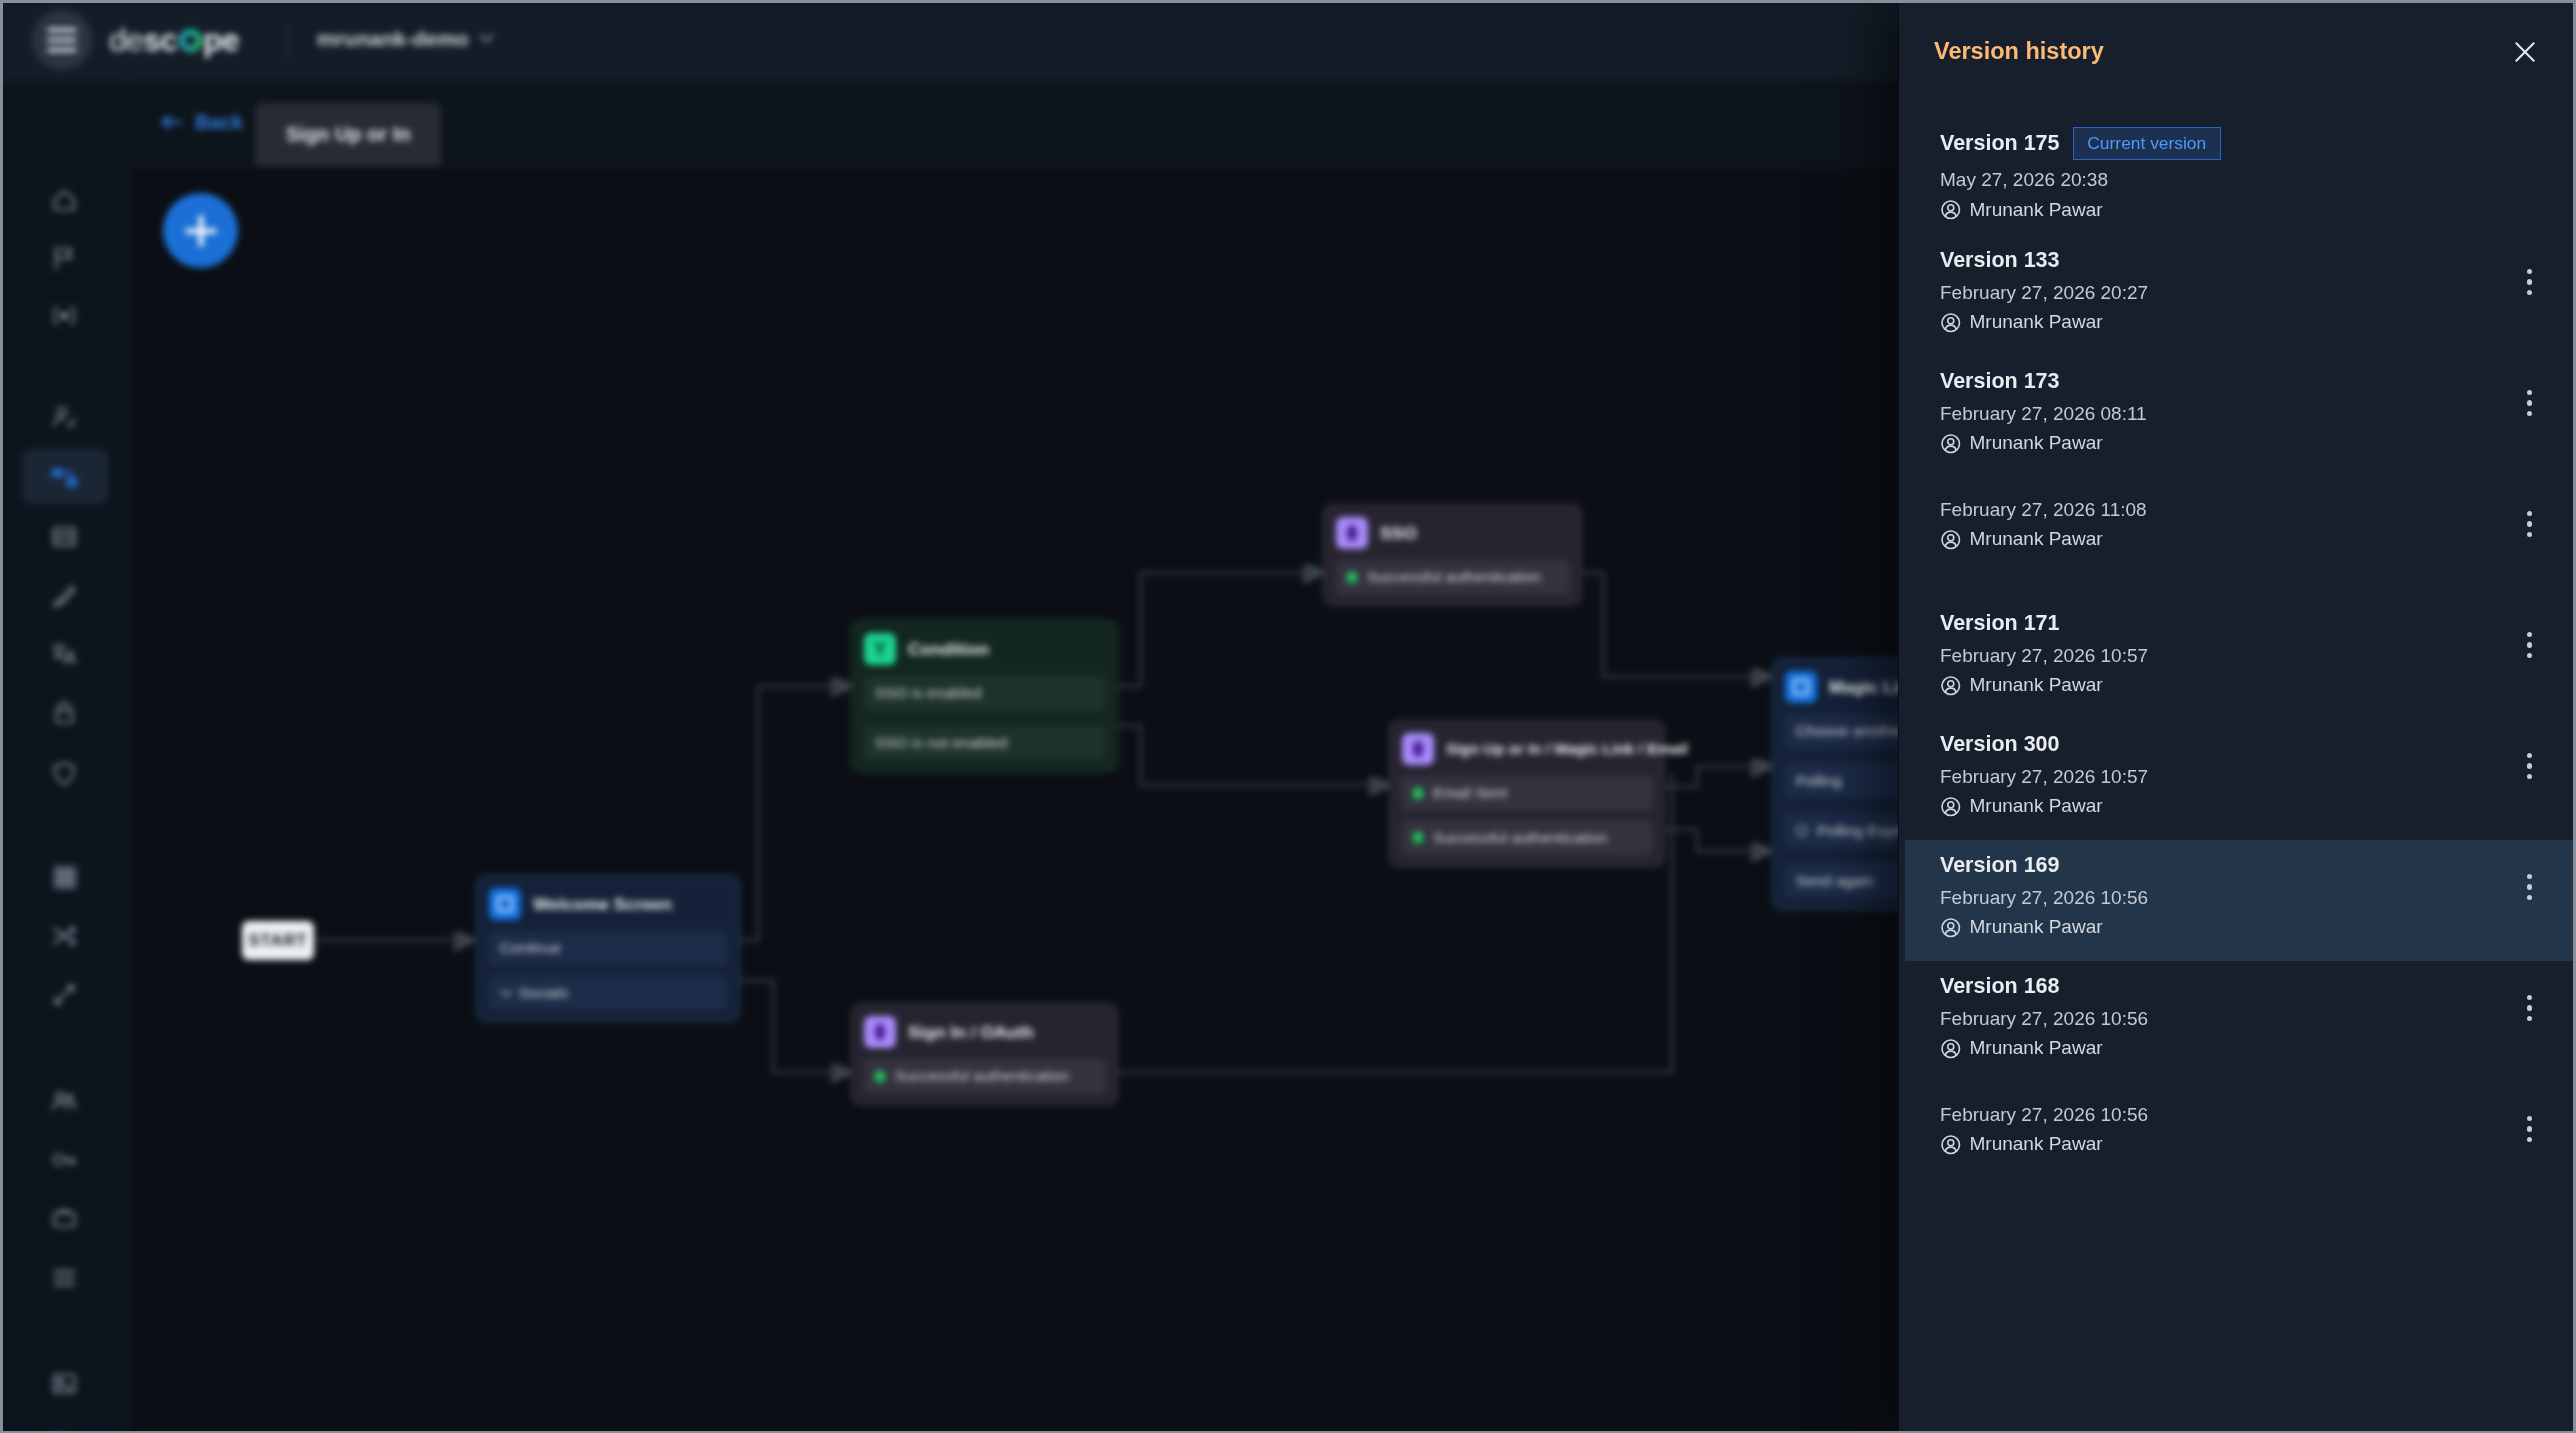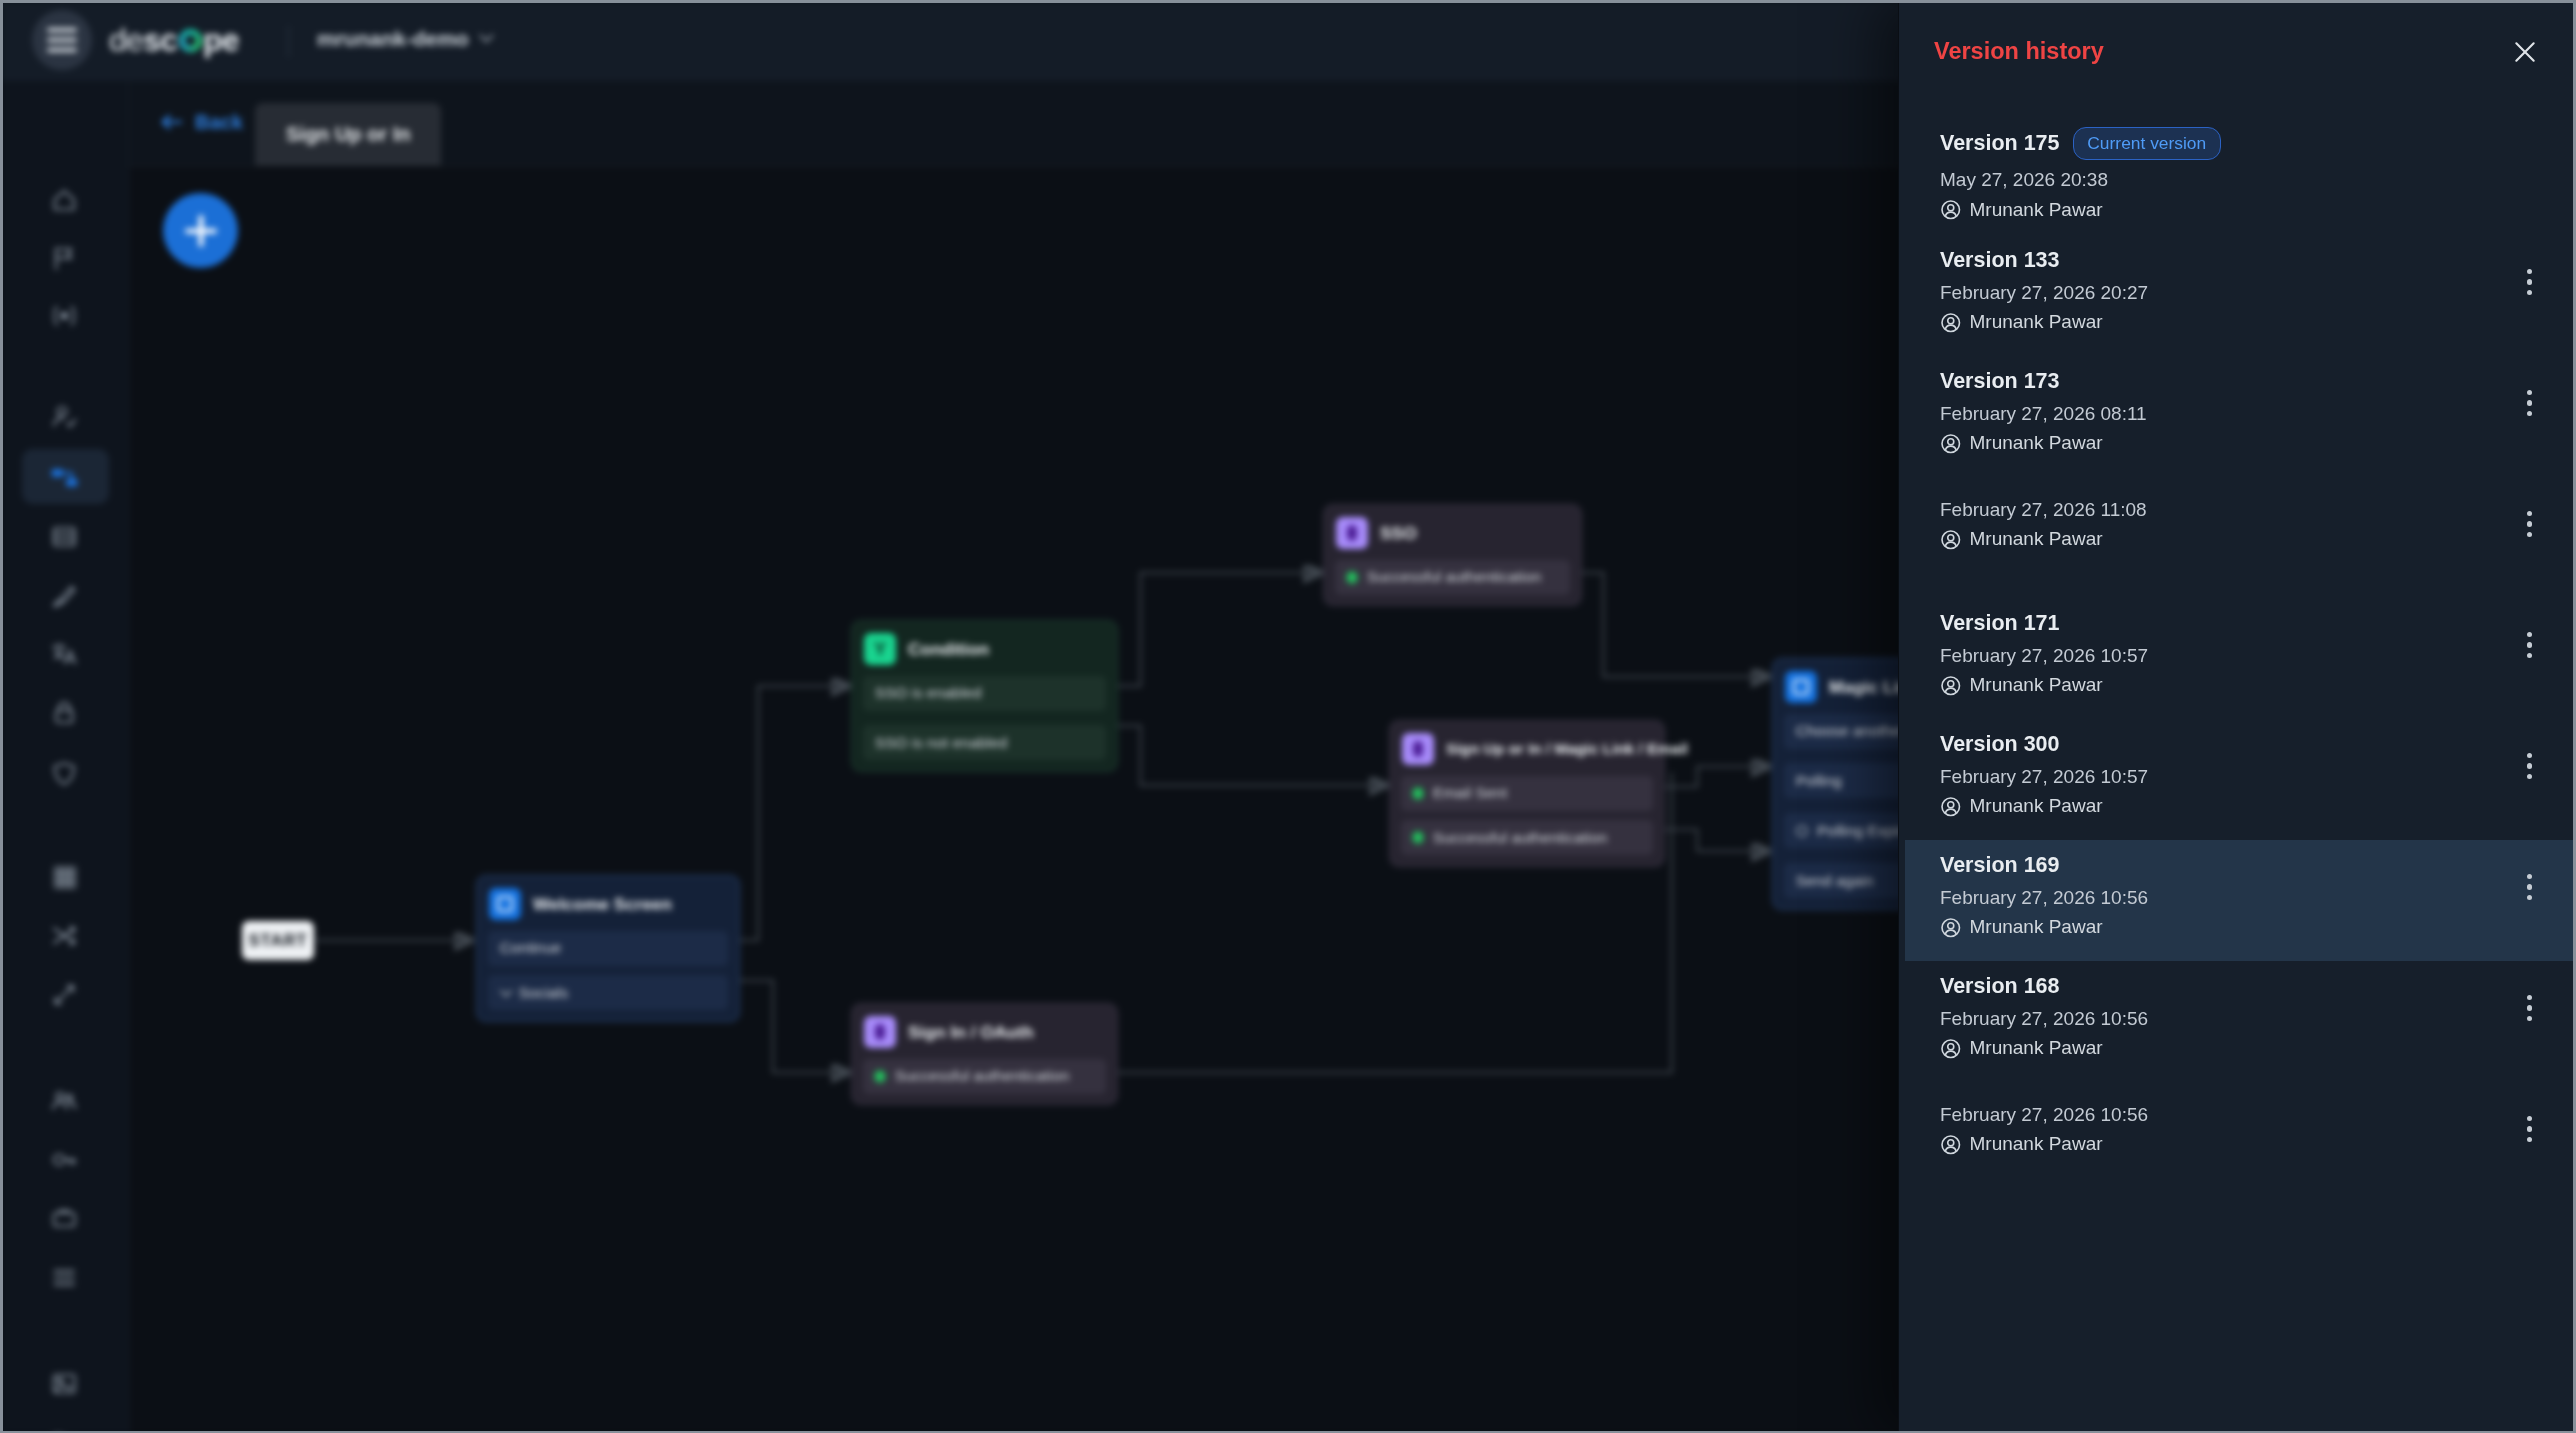--- a/index.html
+++ b/index.html
@@ -81,30 +81,30 @@
 
   .node.purple { background:#272430; border:1.3px solid #3a3646; }
   .node.purple .nrow { background:#35313f; }
   .node.purple .nicon { background:var(--purple-icon,#a78bfa); }
   .purple-glyph { width:10.7px; height:16px; border-radius:5.4px; background:#4c1d95; }
 
   
   .panel { position:absolute; left:1898px; top:0; width:678px; height:1434px; z-index:10;
     background:var(--panel-bg,#161f2b); border-left:1.3px solid #0a0e14;
     box-shadow:-20px 0 54px rgba(0,0,0,.5); }
-  .panel-title { position:absolute; left:35px; top:38px; font-size:23.5px; font-weight:650; color:#ef4444; }
+  .panel-title { position:absolute; left:35px; top:38px; font-size:23.5px; font-weight:650; color:#fdba74; }
   .panel-close { position:absolute; right:35px; top:36px; width:32px; height:32px;
     display:flex; align-items:center; justify-content:center; }
   .panel-close svg { stroke:#dfe3e8; stroke-width:3.2; stroke-linecap:round; }
   .vlist { position:absolute; left:6px; top:114px; width:678px; }
   .ventry { position:relative; height:121px; padding:13.4px 35px 0; }
   .ventry.highlight { background:var(--highlight-row,#233549); }
   .vline1 { display:flex; align-items:center; }
   .vtitle { font-size:21.5px; font-weight:600; color:#e9edf1; }
-  .vbadge { margin-left:13.4px; padding:4.7px 13.4px 5.4px; border-radius:13px; font-size:17.4px;
+  .vbadge { margin-left:13.4px; padding:4.7px 13.4px 5.4px; border-radius:0; font-size:17.4px;
     color:var(--badge-text,#4f9bf6); background:#1c3152; border:1.3px solid #2b62c4; }
   .vdate { margin-top:8.7px; font-size:19px; color:#c3cad3; }
   .vauthor { margin-top:7.4px; display:flex; align-items:center; gap:8px; font-size:19px; color:#d2d8de; }
   .vauthor svg { stroke:#cfd6dd; stroke-width:2.4; fill:none; }
   .kebab { position:absolute; right:47px; top:29.5px; display:flex; flex-direction:column; gap:5.4px; padding:4px; }
   .kebab i { width:5.4px; height:5.4px; border-radius:50%; background:#c6cdd5; }
 </style>
 </head>
 <body>
 

